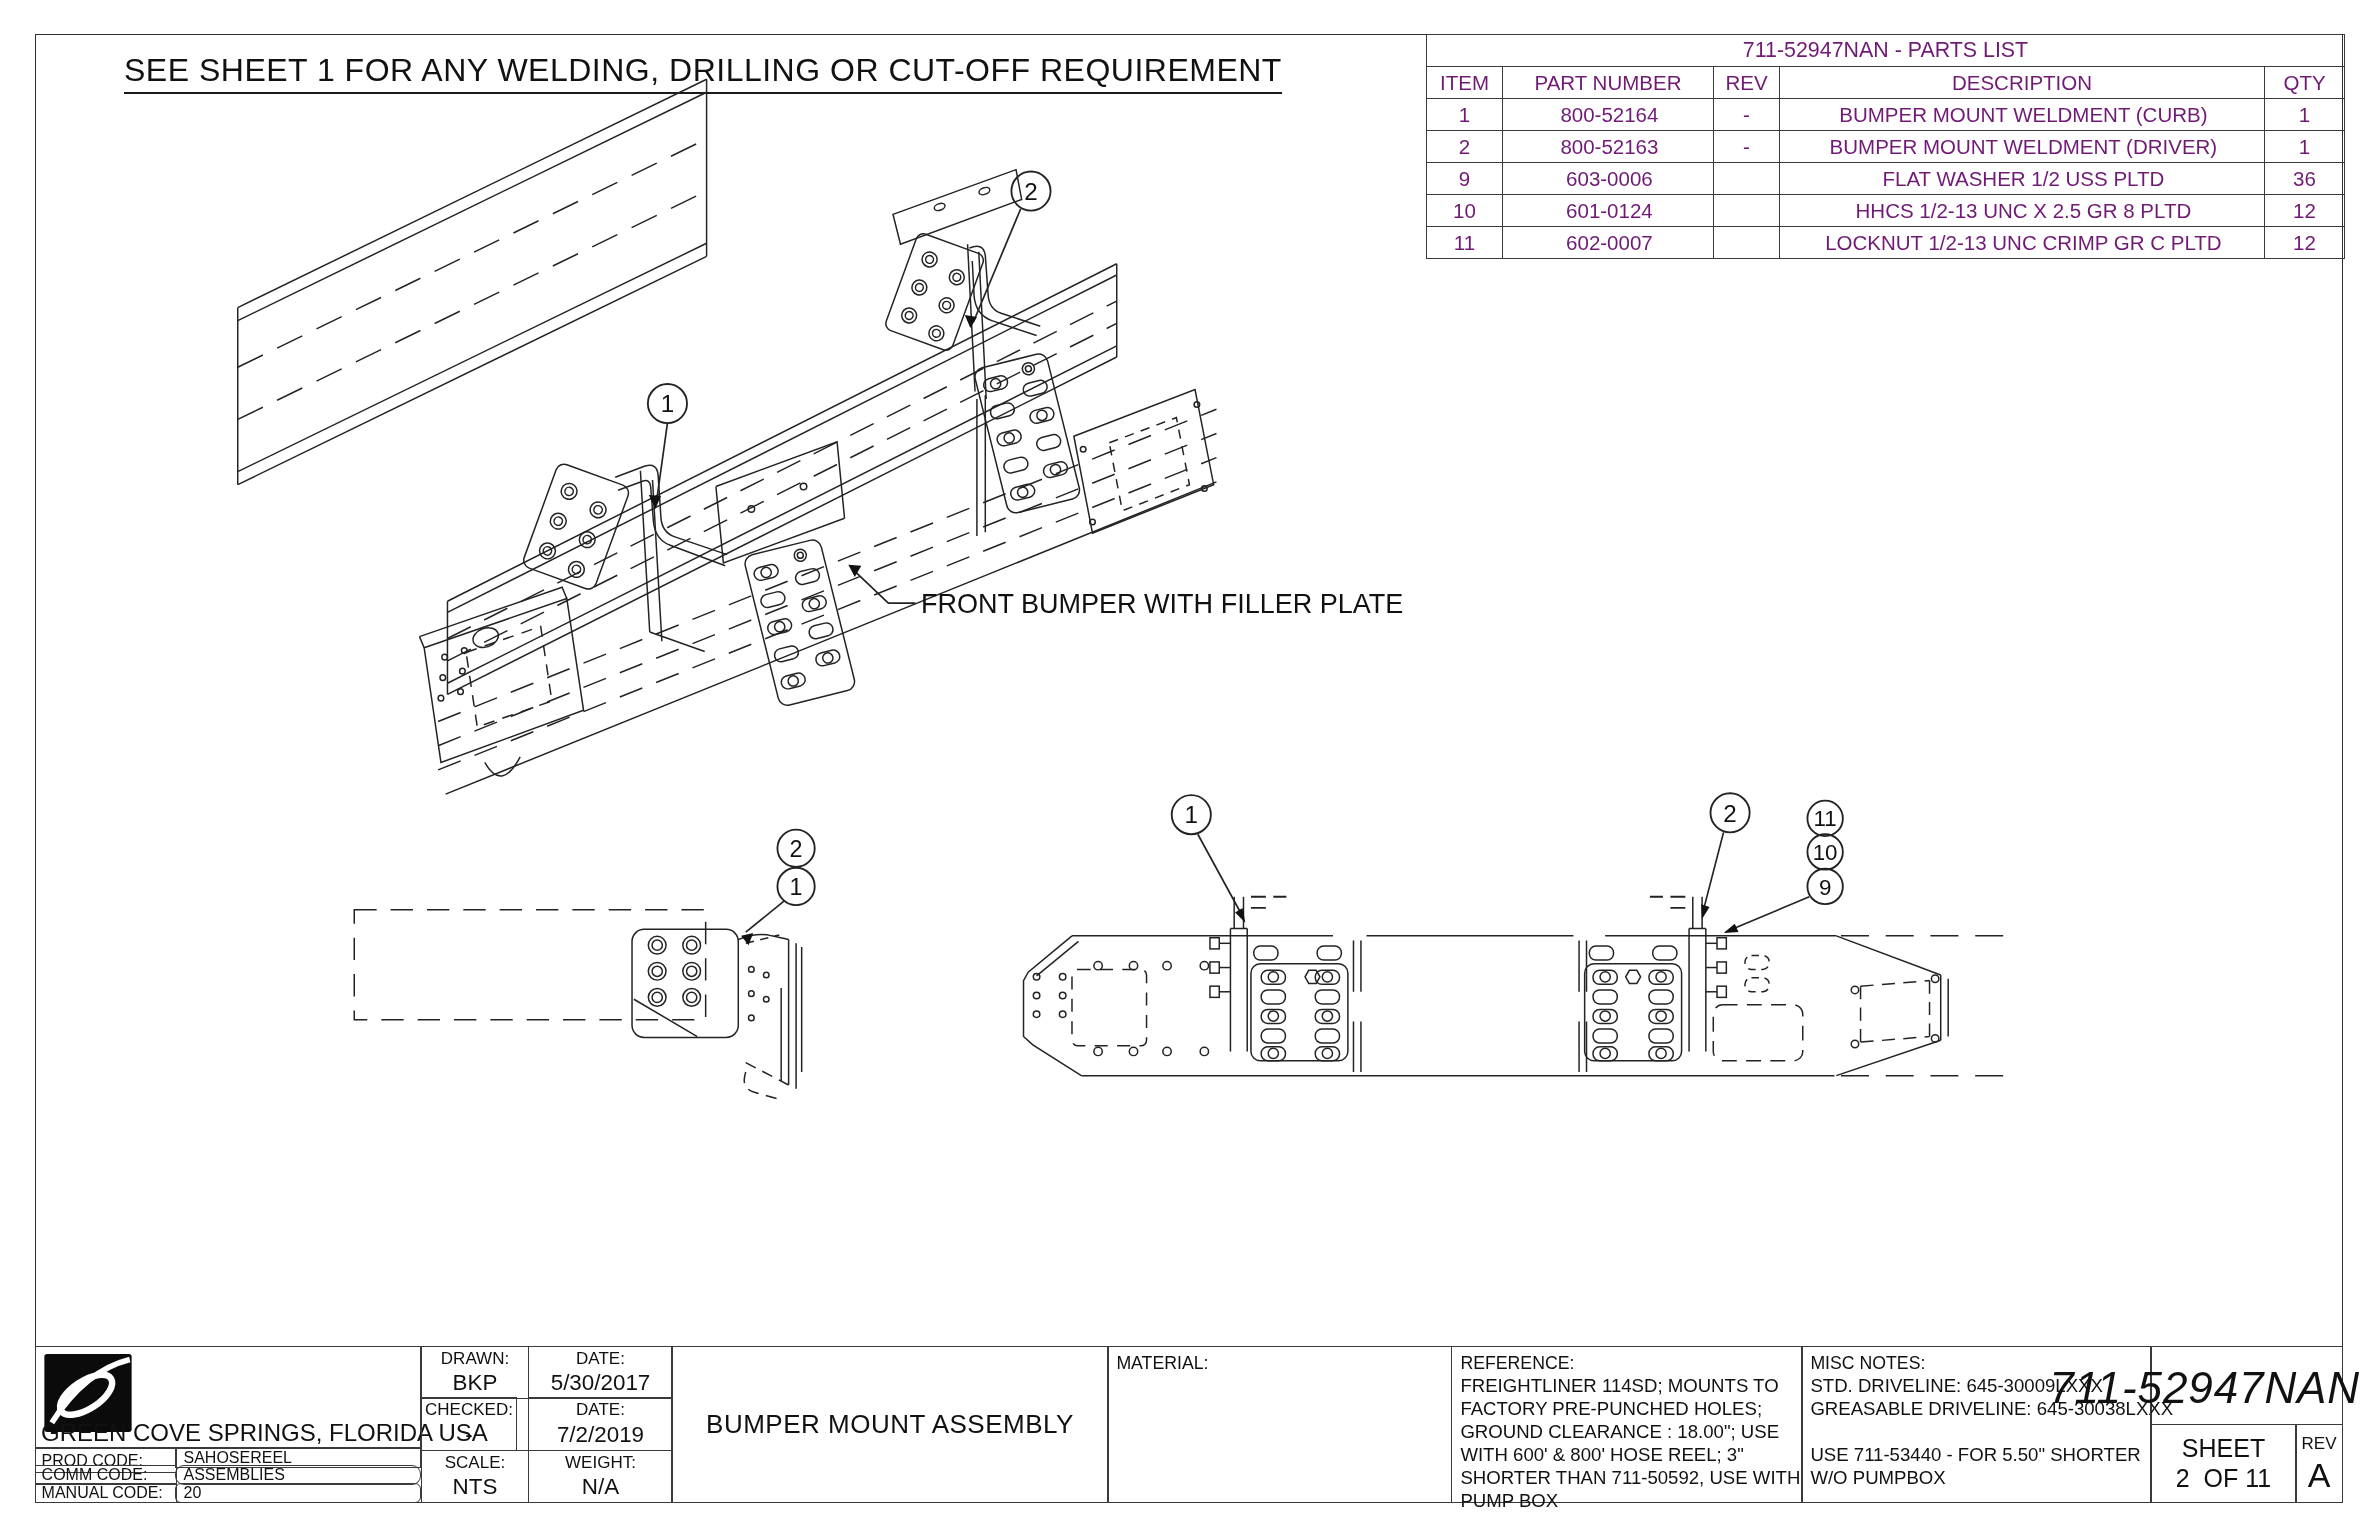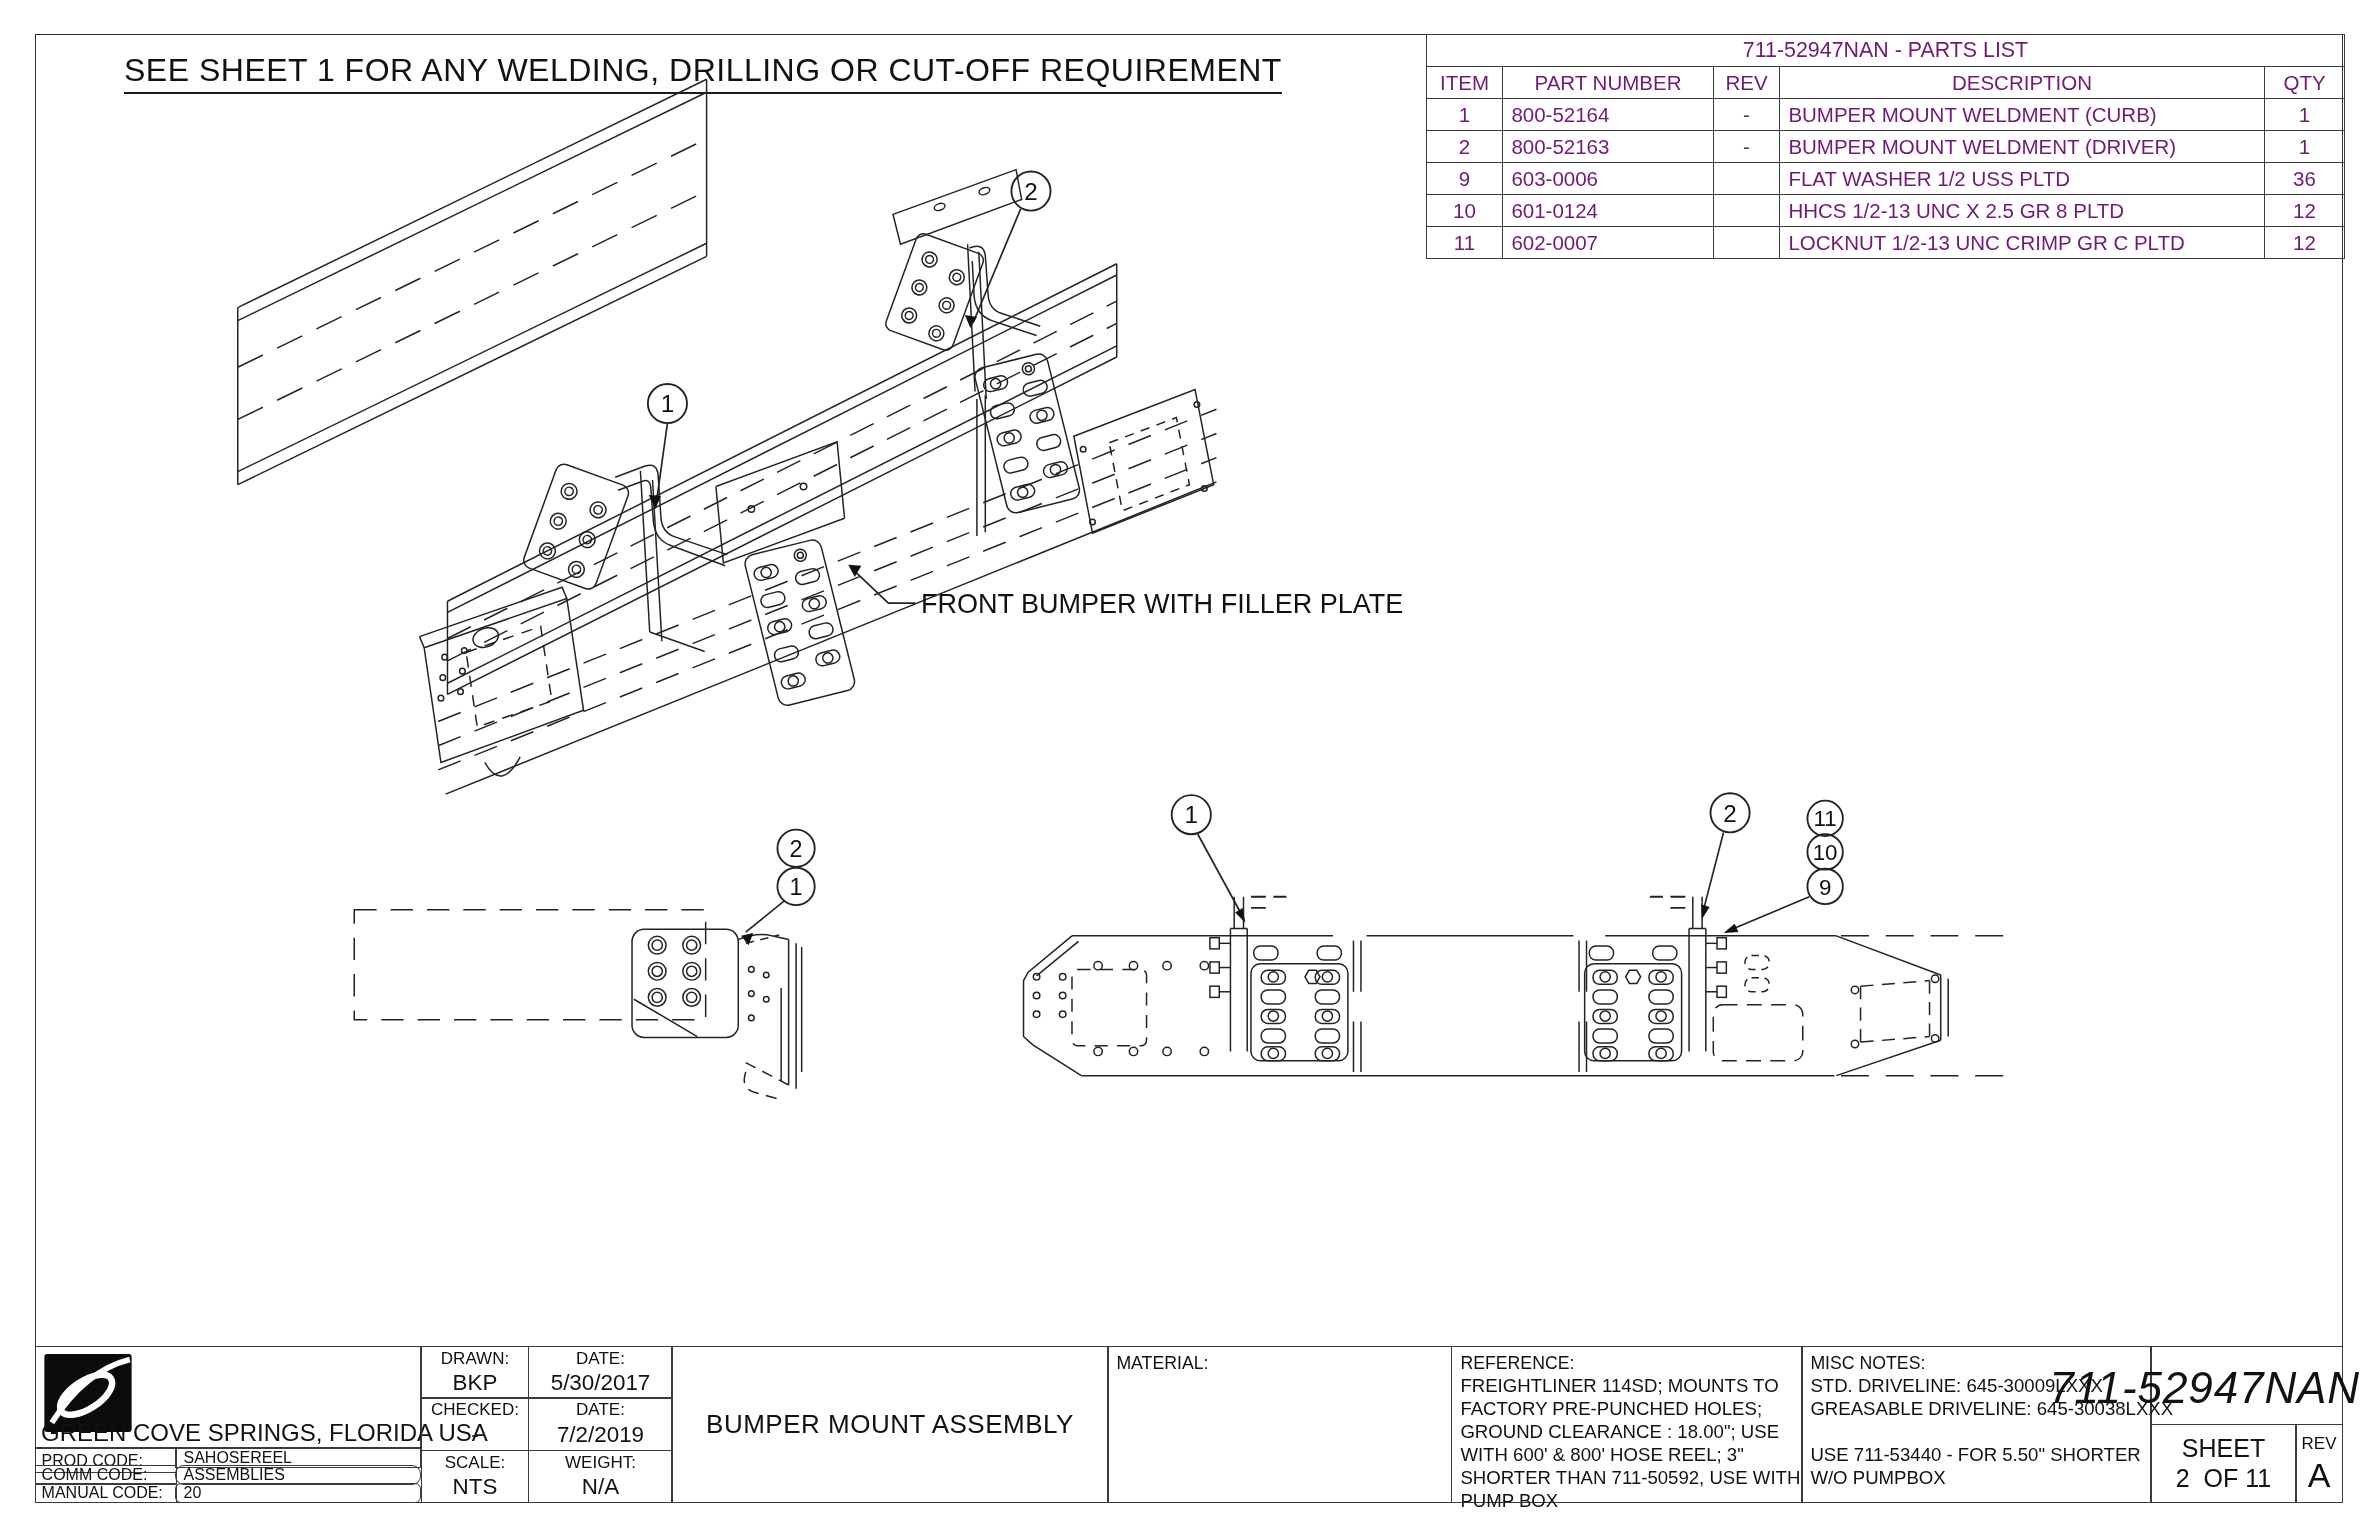--- a/index.html
+++ b/index.html
@@ -9,21 +9,21 @@
   
   #page-border{left:35px;top:34px;width:2308px;height:1469px;border:1.9px solid #2e2e2e;}
   
   #sheet-note{left:124px;top:52px;font-size:32px;letter-spacing:0.5px;
               border-bottom:2.8px solid #1a1a1a;padding-bottom:2.8px;white-space:nowrap;}
   
   #parts-table{left:1426px;top:34px;width:918px;border-collapse:collapse;table-layout:fixed;}
   #parts-table td,#parts-table th{border:1.5px solid #3a3a3a;font-weight:normal;
       font-size:20.5px;height:31px;padding:0 5.6px;overflow:hidden;white-space:nowrap;color:#701a75;}
   #parts-table .tl{font-size:21.4px;}
-  .ctr{text-align:center;} .lft{text-align:left;padding-left:8.4px !important;margin-top:32px;}
+  .ctr{text-align:center;} .lft{text-align:center;padding-left:8.4px !important;margin-top:32px;}
   
   .cell{border:1.5px solid #3a3a3a;background:transparent;}
   .lblval{display:flex;flex-direction:column;align-items:center;justify-content:center;gap:1.9px;}
   .tb-label{font-size:17px;} .tb-value{font-size:22.4px;}
   .code-row{display:flex;align-items:center;font-size:16px;}
   .note-cell{padding:4.7px 7.5px 0 8.4px;font-size:18.6px;line-height:23px;white-space:nowrap;}
   .note-label{font-size:17.7px;line-height:22.4px;}
   .note-line{min-height:23px;}
   #dwg-title{display:flex;align-items:center;justify-content:center;font-size:26px;letter-spacing:0.5px;}
   #dwg-number{right:17px;top:1363px;font-size:44px;letter-spacing:0.9px;white-space:nowrap;font-style:italic;}
@@ -454,21 +454,21 @@
     </div>
 
   <div class="abs cell lblval" style="left:421px;top:1346px;width:108px;height:53px;">
     <span class="tb-label">DRAWN:</span>
     <span class="tb-value">BKP</span>
   </div>
   <div class="abs cell lblval" style="left:528px;top:1346px;width:145px;height:53px;">
     <span class="tb-label">DATE:</span>
     <span class="tb-value">5/30/2017</span>
   </div>
-  <div class="abs cell lblval" style="left:421px;top:1397px;width:108px;height:54px;">
+  <div class="abs cell lblval" style="left:421px;top:1397px;width:96px;height:54px;">
     <span class="tb-label">CHECKED:</span>
     <span class="tb-value">-</span>
   </div>
   <div class="abs cell lblval" style="left:528px;top:1397px;width:145px;height:54px;">
     <span class="tb-label">DATE:</span>
     <span class="tb-value">7/2/2019</span>
   </div>
   <div class="abs cell lblval" style="left:421px;top:1450px;width:108px;height:53px;">
     <span class="tb-label">SCALE:</span>
     <span class="tb-value">NTS</span>

